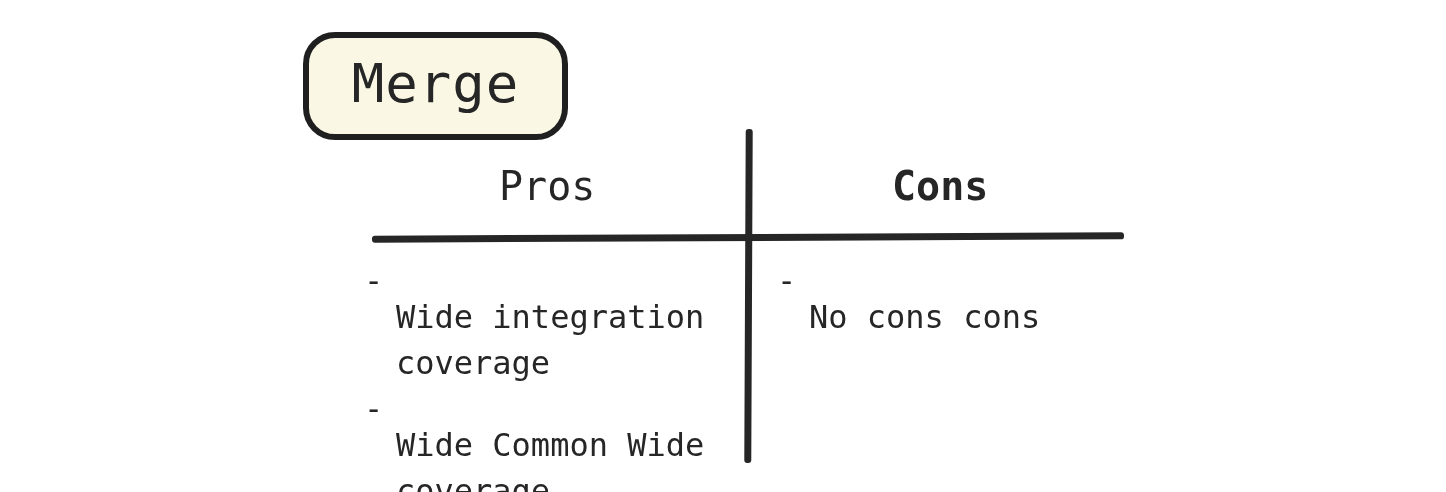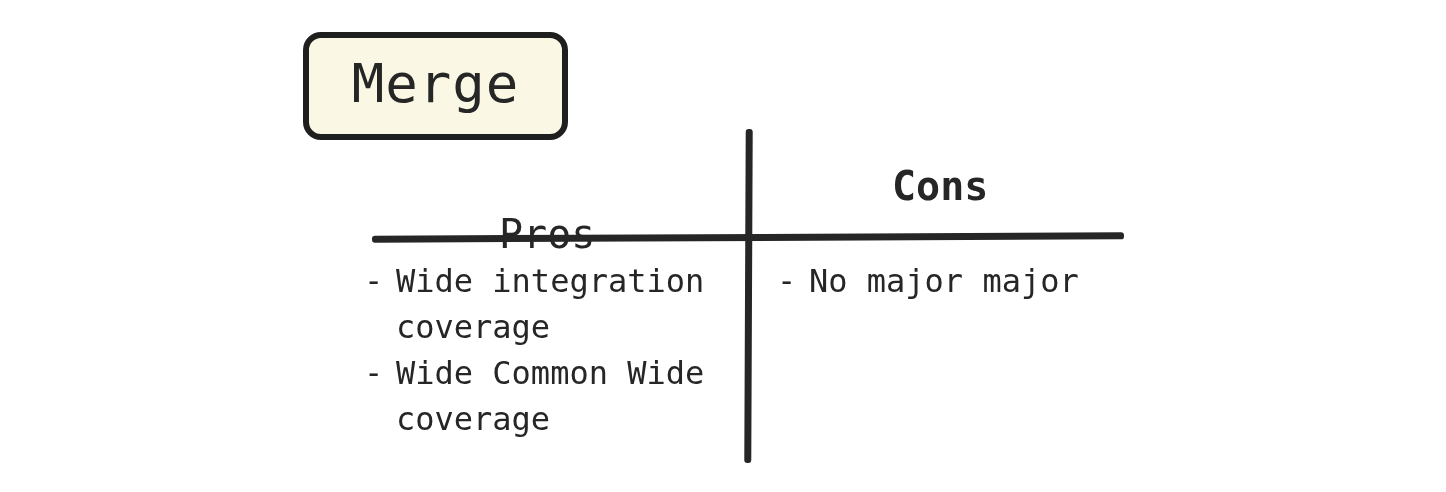--- a/index.html
+++ b/index.html
@@ -24,21 +24,21 @@
   
   .badge {
     position: absolute;
     left: 303px;
     top: 32px;
     width: 265px;
     height: 108px;
     box-sizing: border-box;
     background: #FAF8E4;
     border: 6px solid #1f1f1f;
-    border-radius: 18px;
+    border-radius: 32px;
     display: flex;
     align-items: center;
     justify-content: center;
   }
   .badge-label {
     font-family: "DejaVu Sans Mono", monospace;
     font-size: 54px;
     line-height: 1;
     font-weight: 500;
     color: #262626;
@@ -70,21 +70,21 @@
 
   
   .col-head {
     position: absolute;
     font-family: "DejaVu Sans Mono", monospace;
     font-size: 40px;
     line-height: 1;
     color: #262626;
     white-space: nowrap;
   }
-  .col-head.pros { left: 499px; top: 166px; margin-top: 48px; }
+  .col-head.pros { left: 499px; top: 166px; }
   .col-head.cons { left: 892px; top: 166px; font-weight: bold; }
 
   
   .col-body {
     position: absolute;
     top: 258px;
     font-family: "DejaVu Sans Mono", monospace;
     font-size: 32px;
     line-height: 46px;
     color: #262626;
@@ -97,20 +97,21 @@
     align-items: flex-start;
     column-gap: 14px;
   }
   .item-bullet {
     flex: 0 0 auto;
     width: 18px;
     text-align: left;
   }
   .item-text {
     flex: 1 1 auto;
+    margin-top: 36px;
   }
 </style>
 </head>
 <body>
 
 <div class="canvas">
 
   <div class="badge">
     <span class="badge-label">Merge</span>
   </div>
@@ -129,17 +130,17 @@
     </div>
     <div class="item">
       <span class="item-bullet">-</span>
       <span class="item-text">Wide Common Wide coverage</span>
     </div>
   </div>
 
   <div class="col-body cons">
     <div class="item">
       <span class="item-bullet">-</span>
-      <span class="item-text">No major major</span>
+      <span class="item-text">No cons cons</span>
     </div>
   </div>
 
 </div>
 
 </body></html>

